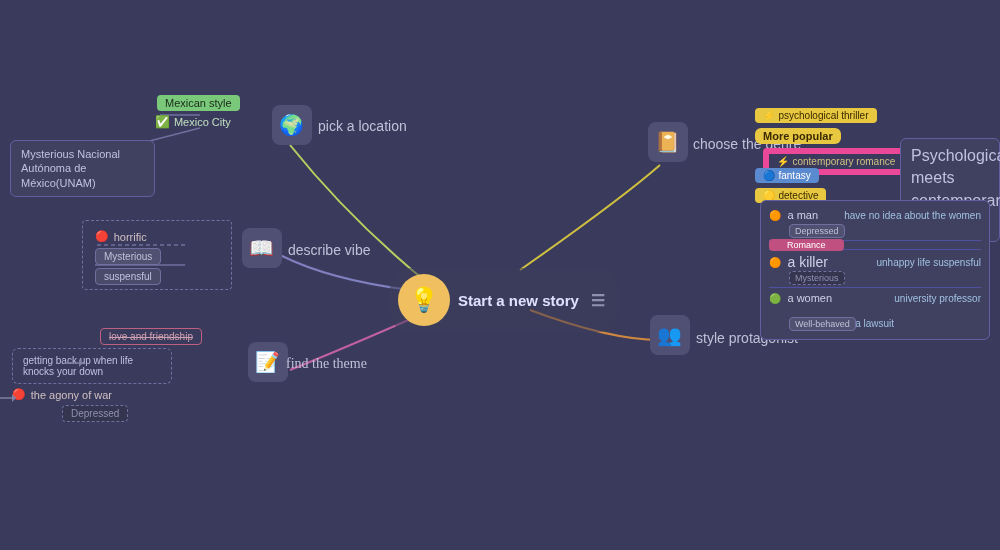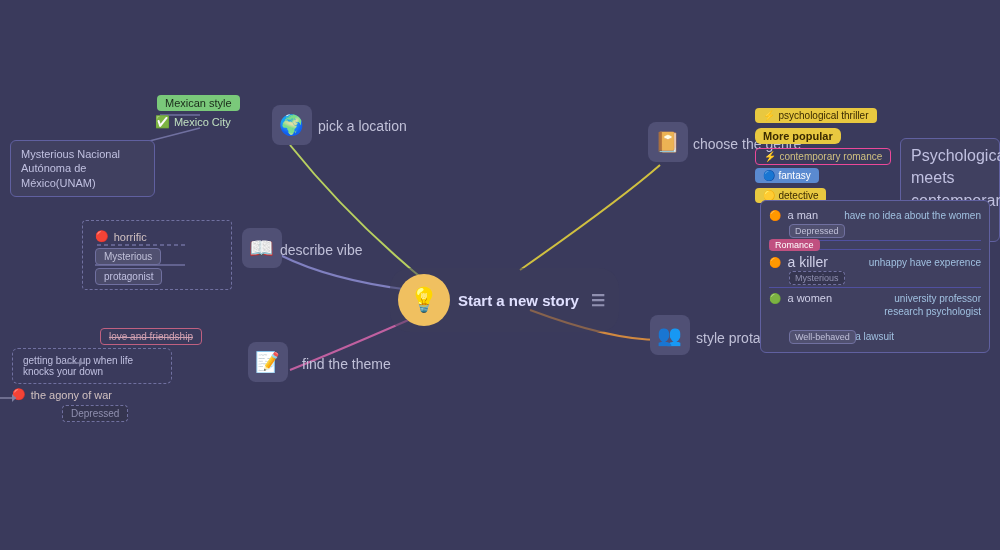--- a/index.html
+++ b/index.html
@@ -47,21 +47,21 @@
       padding: 2px 8px;
       font-size: 11px;
       white-space: nowrap;
     }
     .tag-green { background: #7ac97a; color: #1a2a1a; }
     .tag-yellow { background: #e8c840; color: #3a2a00; }
     .tag-blue { background: #5a8ad0; color: #fff; }
     .tag-gray { background: #505070; color: #c0c0d8; border: 1px solid #7070a0; }
     .tag-pink { background: #c05080; color: #fff; }
     .tag-dark { background: #353550; color: #9090b0; border: 1px dashed #7070a0; }
-    .tag-outline { background: transparent; color: #d0c080; border: 1px solid #ec4899; }
+    .tag-outline { background: transparent; color: #d0c080; border: 6px solid #ec4899; margin-left: 8px; }
 
     .branch-box {
       position: absolute;
       border: 1px solid #6060a0;
       border-radius: 6px;
       padding: 6px 10px;
       background: #404060;
       font-size: 11px;
       color: #c0c0e0;
     }
@@ -146,33 +146,33 @@
 <div class="tag tag-blue" style="left:755px; top:168px; font-size:10px;">
   <span style="margin-right:3px;">🔵</span>fantasy
 </div>
 <div class="tag tag-yellow" style="left:755px; top:188px; font-size:10px;">
   <span style="margin-right:3px; color:#f0a030;">🟡</span>detective
 </div>
 
 <div class="branch-box" style="left:900px; top:138px; max-width:100px; white-space:normal; line-height:1.4; font-size:16px;">Psychological meets contemporary romance</div>
 
 <div class="icon-box" style="left:242px; top:228px;">📖</div>
-<div class="section-label" style="left:280px; top:242px;text-align:center;">describe vibe</div>
+<div class="section-label" style="left:288px; top:242px;text-align:center;">describe vibe</div>
 
 <div style="position:absolute; left:95px; top:230px; display:flex; align-items:center; gap:5px;">
   <span style="color:#e05050; font-size:11px;">🔴</span>
   <span style="font-size:11px; color:#d0c0c0;">horrific</span>
 </div>
 <div class="tag tag-gray" style="left:95px; top:248px; font-size:10px;">Mysterious</div>
-<div class="tag tag-gray" style="left:95px; top:268px; font-size:10px; background:#4a4a6a; color:#c0c0e0;">protagonist</div>
+<div class="tag tag-gray" style="left:95px; top:268px; font-size:10px; background:#4a4a6a; color:#c0c0e0;">suspensful</div>
 
 <div style="position:absolute; left:82px; top:220px; width:150px; height:70px; border: 1.5px dashed #7070a0; border-radius:4px;"></div>
 
 <div class="icon-box" style="left:248px; top:342px;">📝</div>
-<div class="section-label" style="left:302px; top:356px;">find the theme</div>
+<div class="section-label" style="left:286px; top:356px;font-family:Liberation Serif, serif;">find the theme</div>
 
 <div class="tag" style="left:100px; top:328px; background:transparent; color:#d0a0b0; border:1px solid #c06080; font-size:10px; text-decoration: line-through;">love and friendship</div>
 <div class="branch-box-dashed" style="left:12px; top:348px; font-size:10px; max-width:160px; white-space:normal;">getting back up when life knocks your down</div>
 
 <svg style="position:absolute; left:65px; top:355px; width:20px; height:20px;">
   <line x1="0" y1="8" x2="18" y2="8" stroke="#8080a0" stroke-width="1.5"></line>
   <polygon points="14,4 18,8 14,12" fill="#8080a0"></polygon>
 </svg>
 <div style="position:absolute; left:12px; top:388px; display:flex; align-items:center; gap:5px;">
   <span style="color:#e05050; font-size:11px;">🔴</span>
@@ -196,42 +196,39 @@
     <span style="font-size:10px; color:#a0c0e0; margin-left:auto;">have no idea about the women</span>
   </div>
   <div style="display:flex; align-items:center; gap:6px; margin-bottom:2px; padding-left:20px;">
     <span class="tag tag-gray" style="font-size:9px; padding:1px 5px;">Depressed</span>
     <span style="font-size:10px; color:#a0c0e0;">lonely</span>
   </div>
 
   <div style="border-top:1px solid #5050a0; margin:4px 0;"></div>
 
   <div style="display:flex; align-items:center; gap:6px; margin-bottom:4px;">
-    <span class="tag tag-pink" style="font-size:9px; padding:1px 6px;">Romance</span>
+    <span class="tag tag-pink" style="font-size:9px; padding:1px 18px;">Romance</span>
   </div>
 
   <div style="border-top:1px solid #5050a0; margin:4px 0;"></div>
 
   <div style="display:flex; align-items:center; gap:6px; margin-bottom:2px;">
     <span style="color:#e07030; font-size:10px;">🟠</span>
     <span style="font-size:14px; color:#d0d0e8;">a killer</span>
-    <span style="font-size:10px; color:#a0c0e0; margin-left:auto;">unhappy have experence</span>
+    <span style="font-size:10px; color:#a0c0e0; margin-left:auto;">unhappy life suspensful</span>
   </div>
   <div style="display:flex; align-items:center; gap:6px; margin-bottom:2px; padding-left:20px;">
     <span class="tag tag-dark" style="font-size:9px; padding:1px 5px;">Mysterious</span>
     <span style="font-size:10px; color:#a0c0e0;">inexorability</span>
   </div>
 
   <div style="border-top:1px solid #5050a0; margin:4px 0;"></div>
 
   <div style="display:flex; align-items:center; gap:6px; margin-bottom:2px;">
     <span style="color:#50c050; font-size:10px;">🟢</span>
     <span style="font-size:11px; color:#d0d0e8;">a women</span>
     <span style="font-size:10px; color:#a0c0e0; margin-left:auto;">university professor</span>
   </div>
-  <div style="display:flex; justify-content:flex-end; margin-bottom:2px;">
-    <span style="font-size:10px; color:#a0c0e0;">research psychologist</span>
-  </div>
   <div style="display:flex; align-items:center; gap:6px; margin-bottom:2px; padding-left:20px;margin-top:14px;">
     <span class="tag tag-gray" style="font-size:9px; padding:1px 5px;">Well-behaved</span>
     <span style="font-size:10px; color:#a0c0e0;">ability to settle a lawsuit</span>
   </div>
 </div>
 
 </body></html>

